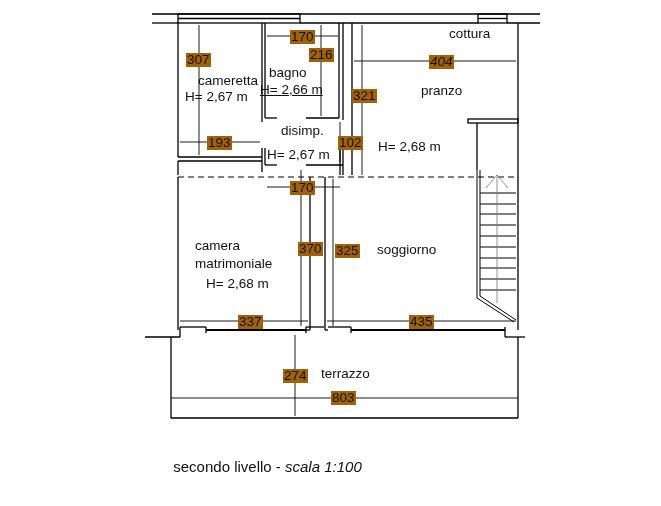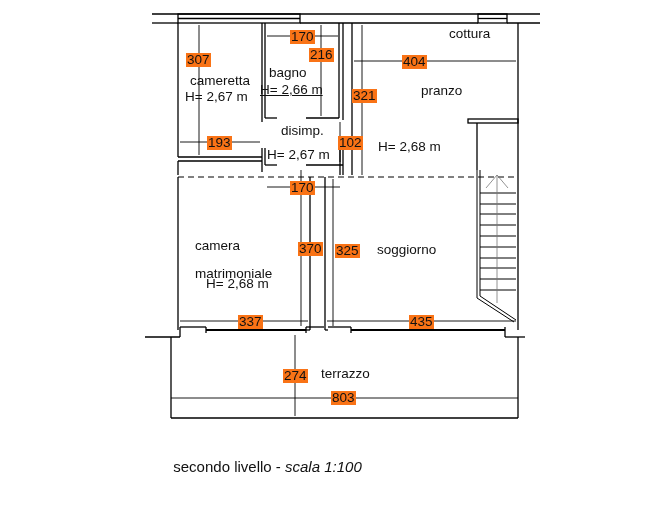--- a/index.html
+++ b/index.html
@@ -5,21 +5,21 @@
     html, body { margin: 0; padding: 0; background: #ffffff; }
     body { width: 661px; height: 506px; position: relative; overflow: hidden; font-family: "Liberation Sans", sans-serif; }
     svg { position: absolute; left: 0; top: 0; }
     .w { stroke: #000; stroke-width: 1.3; fill: none; }
     .wt { stroke: #000; stroke-width: 2.2; fill: none; }
     .dim { stroke: #000; stroke-width: 0.9; fill: none; }
     .dash { stroke: #000; stroke-width: 1; stroke-dasharray: 6 4; fill: none; }
     .stair { stroke: #000; stroke-width: 1; fill: none; }
     .stairc { stroke: #777; stroke-width: 0.8; fill: none; }
     .lbl { position: absolute; font-size: 13.5px; color: #111; white-space: nowrap; line-height: 1; }
-    .num { background: #f97316; padding: 0 1px; }
+    .num { background: #a16207; padding: 0 1px; }
     .caption { position: absolute; left: 0; width: 535px; top: 458px; text-align: center; font-size: 15px; color: #111; }
     .caption i { font-style: italic; }
   </style>
 </head>
 <body>
 
 <svg width="661" height="506" viewBox="0 0 661 506" xmlns="http://www.w3.org/2000/svg">
 
   <g>
     <line class="w" x1="152" y1="14" x2="540" y2="14"></line>
@@ -131,47 +131,47 @@
     <line class="dim" x1="267" y1="187" x2="340" y2="187"></line>
     <line class="dim" x1="301" y1="170" x2="301" y2="326"></line>
     <line class="dim" x1="333" y1="179" x2="333" y2="326"></line>
     <line class="dim" x1="180" y1="321" x2="308" y2="321"></line>
     <line class="dim" x1="327" y1="321" x2="516" y2="321"></line>
     <line class="dim" x1="295" y1="335" x2="295" y2="416"></line>
     <line class="dim" x1="171" y1="398" x2="518" y2="398"></line>
   </g>
 </svg>
 
-<div class="lbl" style="left:190px;top:74px;">cameretta</div>
+<div class="lbl" style="left:198px;top:74px;">cameretta</div>
 <div class="lbl" style="left:185px;top:90px;">H= 2,67 m</div>
 
 <div class="lbl" style="left:269px;top:66px;">bagno</div>
 <div class="lbl" style="left:260px;top:83px;text-decoration:underline;">H= 2,66 m</div>
 
 <div class="lbl" style="left:281px;top:124px;">disimp.</div>
 <div class="lbl" style="left:267px;top:148px;">H= 2,67 m</div>
 
 <div class="lbl" style="left:449px;top:27px;text-align:right;">cottura</div>
 
 <div class="lbl" style="left:397px;top:84px;margin-left:24px;">pranzo</div>
 <div class="lbl" style="left:378px;top:140px;">H= 2,68 m</div>
 
 <div class="lbl" style="left:195px;top:239px;">camera</div>
-<div class="lbl" style="left:195px;top:257px;margin-top:10px;">matrimoniale</div>
+<div class="lbl" style="left:195px;top:257px;">matrimoniale</div>
 <div class="lbl" style="left:206px;top:277px;">H= 2,68 m</div>
 
 <div class="lbl" style="left:377px;top:243px;">soggiorno</div>
 
 <div class="lbl" style="left:321px;top:367px;">terrazzo</div>
 
 <div class="lbl num" style="left:186px;top:53px;">307</div>
 <div class="lbl num" style="left:207px;top:136px;">193</div>
 <div class="lbl num" style="left:290px;top:30px;">170</div>
 <div class="lbl num" style="left:309px;top:48px;">216</div>
-<div class="lbl num" style="left:402px;top:55px;">404</div>
+<div class="lbl num" style="left:429px;top:55px;font-style:italic;">404</div>
 <div class="lbl num" style="left:352px;top:89px;">321</div>
 <div class="lbl num" style="left:338px;top:136px;">102</div>
 <div class="lbl num" style="left:290px;top:181px;">170</div>
 <div class="lbl num" style="left:298px;top:242px;">370</div>
 <div class="lbl num" style="left:335px;top:244px;">325</div>
 <div class="lbl num" style="left:238px;top:315px;text-align:right;">337</div>
 <div class="lbl num" style="left:409px;top:315px;">435</div>
 <div class="lbl num" style="left:283px;top:369px;">274</div>
 <div class="lbl num" style="left:331px;top:391px;">803</div>
 

